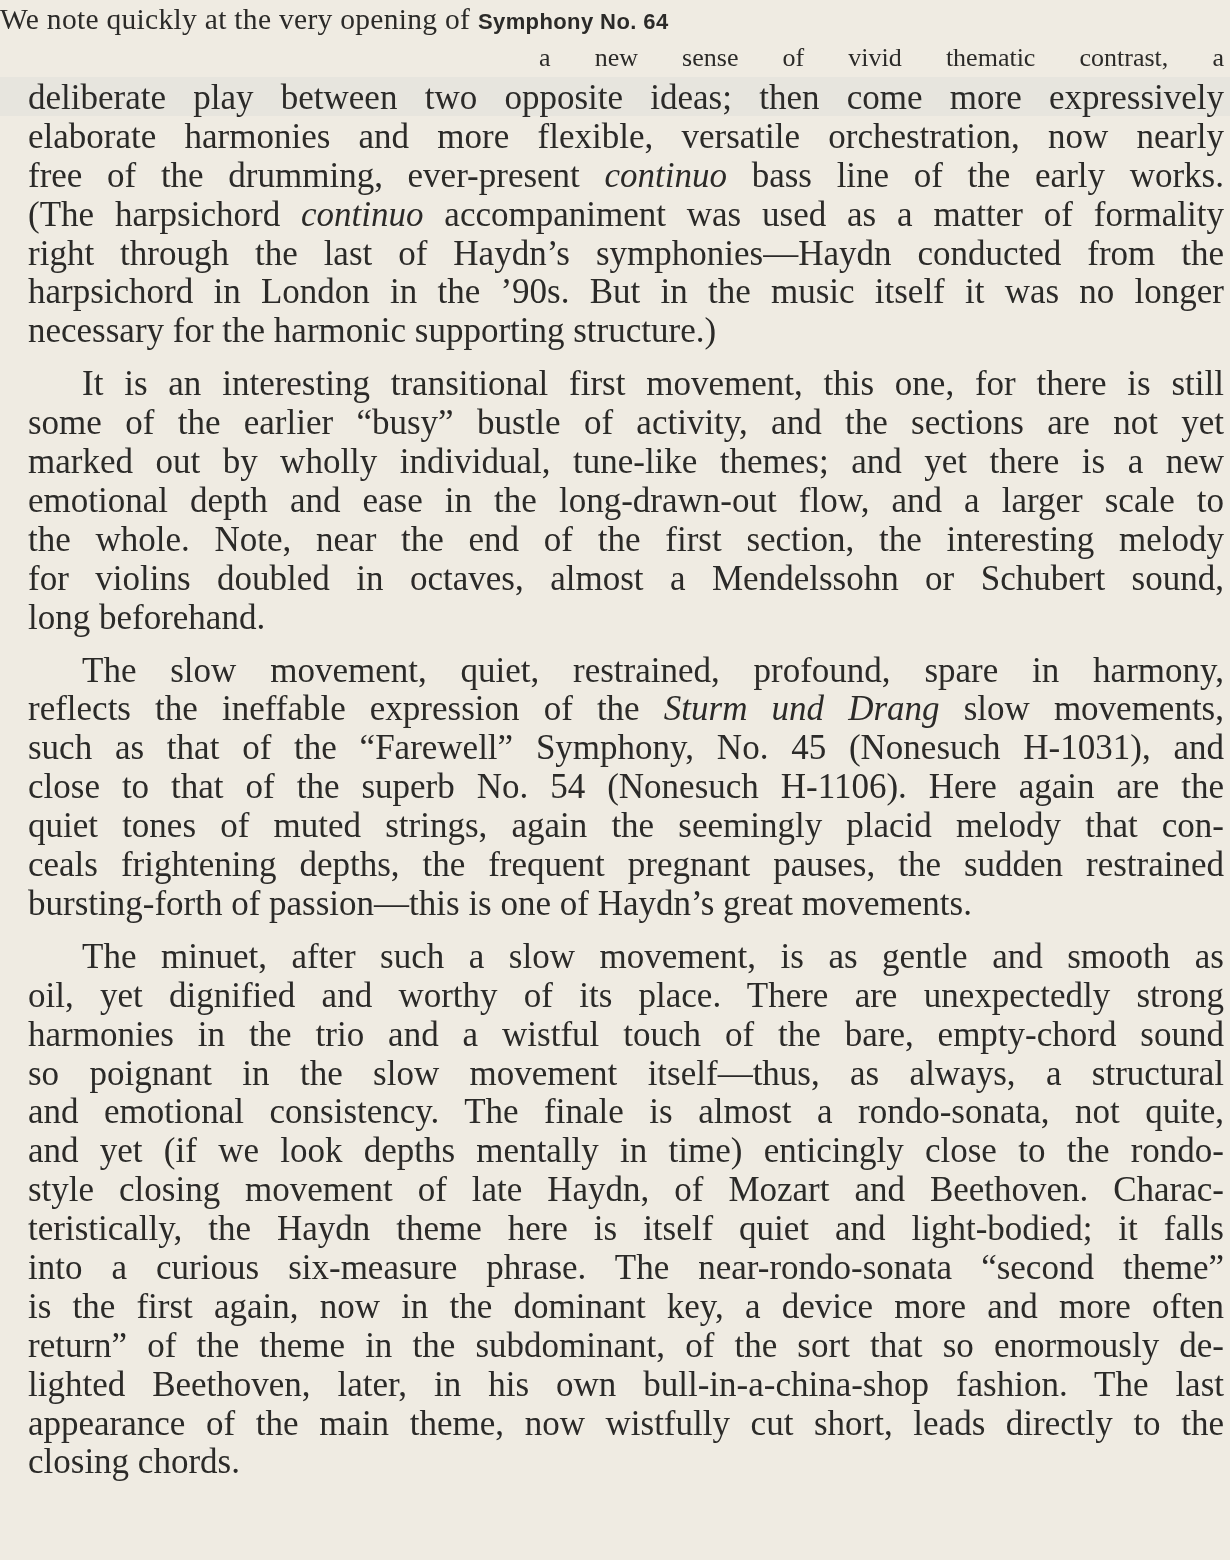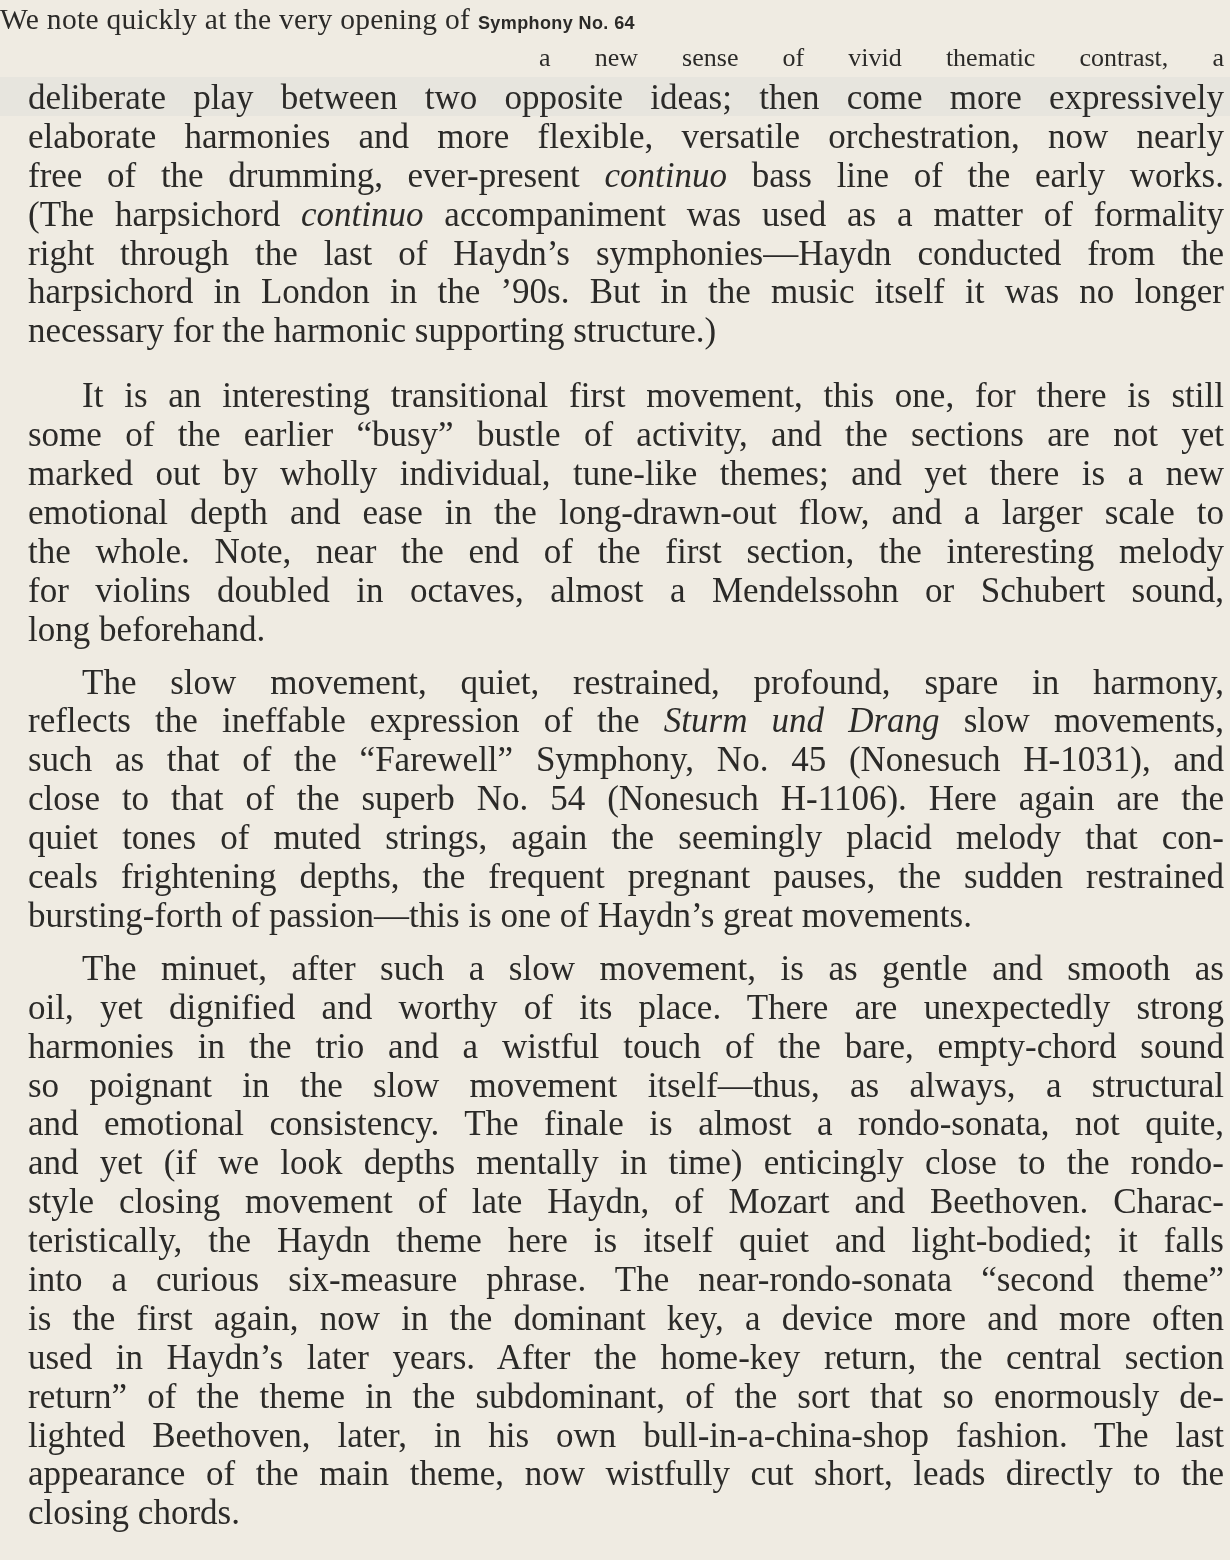--- a/index.html
+++ b/index.html
@@ -29,21 +29,20 @@
     height: 38.9px;
     text-align: justify;
     text-align-last: justify;
     overflow: visible;
   }
   .line.last {
     text-align-last: left;
   }
   .line.indent {
     padding-left: 54px;
-    margin-top: 12px;
   }
   .first-line {
     position: absolute;
     left: 0;
     top: 0;
     white-space: nowrap;
     font-size: 29.5px;
     line-height: 38.9px;
     letter-spacing: 0.3px;
   }
@@ -54,21 +53,21 @@
     top: 39px;
     white-space: nowrap;
     text-align: justify;
     text-align-last: justify;
     font-size: 26px;
     line-height: 38.9px;
   }
   .title-bold {
     font-family: "Liberation Sans", "DejaVu Sans", sans-serif;
     font-weight: bold;
-    font-size: 18px;
+    font-size: 22px;
     letter-spacing: 0.4px;
   }
   em {
     font-style: italic;
   }
   .para {
     position: absolute;
     left: 28px;
     width: 1196px;
   }
@@ -122,18 +121,17 @@
   <span class="line indent">The minuet, after such a slow movement, is as gentle and smooth as</span>
   <span class="line">oil, yet dignified and worthy of its place. There are unexpectedly strong</span>
   <span class="line">harmonies in the trio and a wistful touch of the bare, empty-chord sound</span>
   <span class="line">so poignant in the slow movement itself—thus, as always, a structural</span>
   <span class="line">and emotional consistency. The finale is almost a rondo-sonata, not quite,</span>
   <span class="line">and yet (if we look depths mentally in time) enticingly close to the rondo-</span>
   <span class="line">style closing movement of late Haydn, of Mozart and Beethoven. Charac-</span>
   <span class="line">teristically, the Haydn theme here is itself quiet and light-bodied; it falls</span>
   <span class="line">into a curious six-measure phrase. The near-rondo-sonata “second theme”</span>
   <span class="line">is the first again, now in the dominant key, a device more and more often</span>
-  <span class="line">used in Haydn’s later years. After the home-key return, the central section</span>
   <span class="line">return” of the theme in the subdominant, of the sort that so enormously de-</span>
   <span class="line">lighted Beethoven, later, in his own bull-in-a-china-shop fashion. The last</span>
   <span class="line">appearance of the main theme, now wistfully cut short, leads directly to the</span>
   <span class="line last">closing chords.</span>
 </div>
 
 </body></html>

